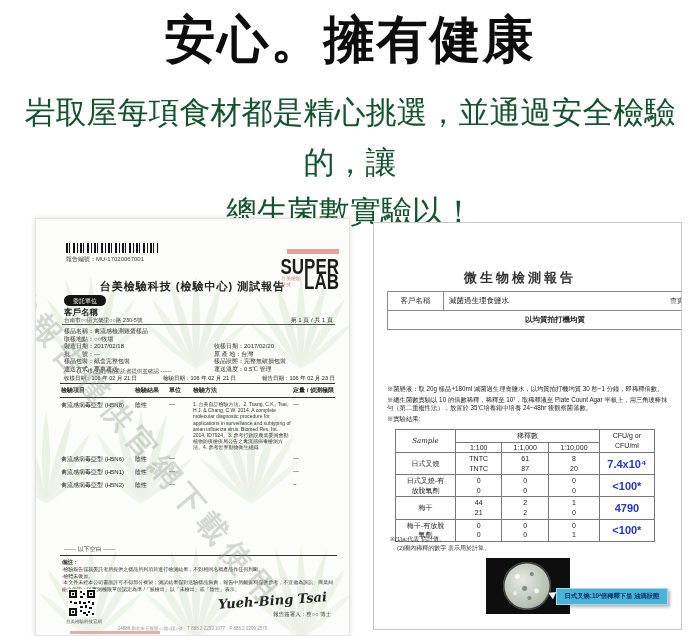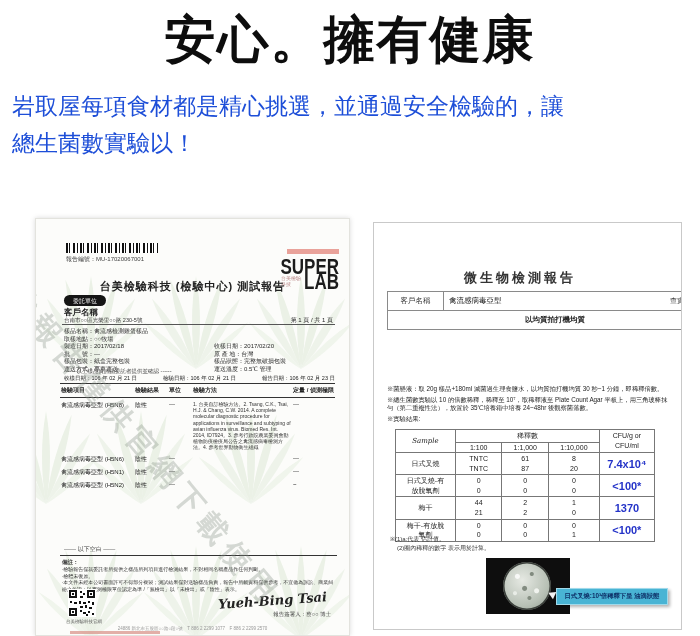--- a/index.html
+++ b/index.html
@@ -2,22 +2,22 @@
 <html><head>
 <meta charset="utf-8">
 <style>
   * { margin:0; padding:0; box-sizing:border-box; }
   body { background:#fff; font-family:"Liberation Sans", sans-serif; }
   .canvas { position:relative; width:700px; height:636px; background:#fff; overflow:hidden;padding-left:45px; }
 
   
   .main-title { position:absolute; top:6px; left:0; right:0; text-align:center;
     font-size:51px; font-weight:bold; color:#0d0d0d; letter-spacing:2px; }
-  .subtitle { position:absolute; top:88px; left:12px; right:12px; text-align:left;
-    font-size:23px; color:#1d4ed8; line-height:1.6; }
+  .subtitle { position:absolute; top:88px; left:12px; right:12px; text-align:center;
+    font-size:31px; color:#14532d; line-height:1.6; }
 
   
   .doc-left { position:absolute; left:35px; top:218px; width:315px; height:418px;
     background:#fcfcfa; border:1px solid #e3e3de; box-shadow:0 0 5px rgba(0,0,0,.15); overflow:hidden; }
   .doc-left .content { position:absolute; inset:0; z-index:2; }
   .leafbg { position:absolute; inset:0; z-index:0; }
   .watermark { position:absolute; z-index:3; left:-8px; top:58px; width:560px;
     transform:rotate(50deg); transform-origin:0 0;
     font-size:30px; letter-spacing:7px; color:rgba(135,148,135,.34); font-weight:bold;
     pointer-events:none; white-space:nowrap; }
@@ -300,21 +300,21 @@
 
   <div class="doc-right">
     <div class="r-title">微生物檢測報告</div>
 
     <table class="rinfo">
       <tbody>
           <tr>
         <td class="lbl">客戶名稱</td>
         <td colspan="3">
           <span class="client-extra">查實號</span>
-          <span>禽流感病毒亞型</span>
+          <span>滅菌過生理食鹽水</span>
         </td>
       </tr>
       <tr>
         <td class="section" colspan="4">以均質拍打機均質</td>
       </tr>
     </tbody>
       </table>
 
     <div class="r-proc">
       <p>※菌懸液：取 20g 樣品+180ml 滅菌過生理食鹽水，以均質拍打機均質 30 秒~1 分鐘，即稀釋倍數。</p>
@@ -366,21 +366,21 @@
           <td class="cfu">&lt;100*</td>
         </tr>
         <tr>
           <td class="two-line">梅干</td>
           <td class="two-line">44
 21</td>
           <td class="two-line">2
 2</td>
           <td class="two-line">1
 0</td>
-          <td class="cfu">1370</td>
+          <td class="cfu">4790</td>
         </tr>
         <tr>
           <td class="two-line">梅干-有放脫
 氧劑</td>
           <td class="two-line">0
 0</td>
           <td class="two-line">0
 0</td>
           <td class="two-line">0
 1</td>

